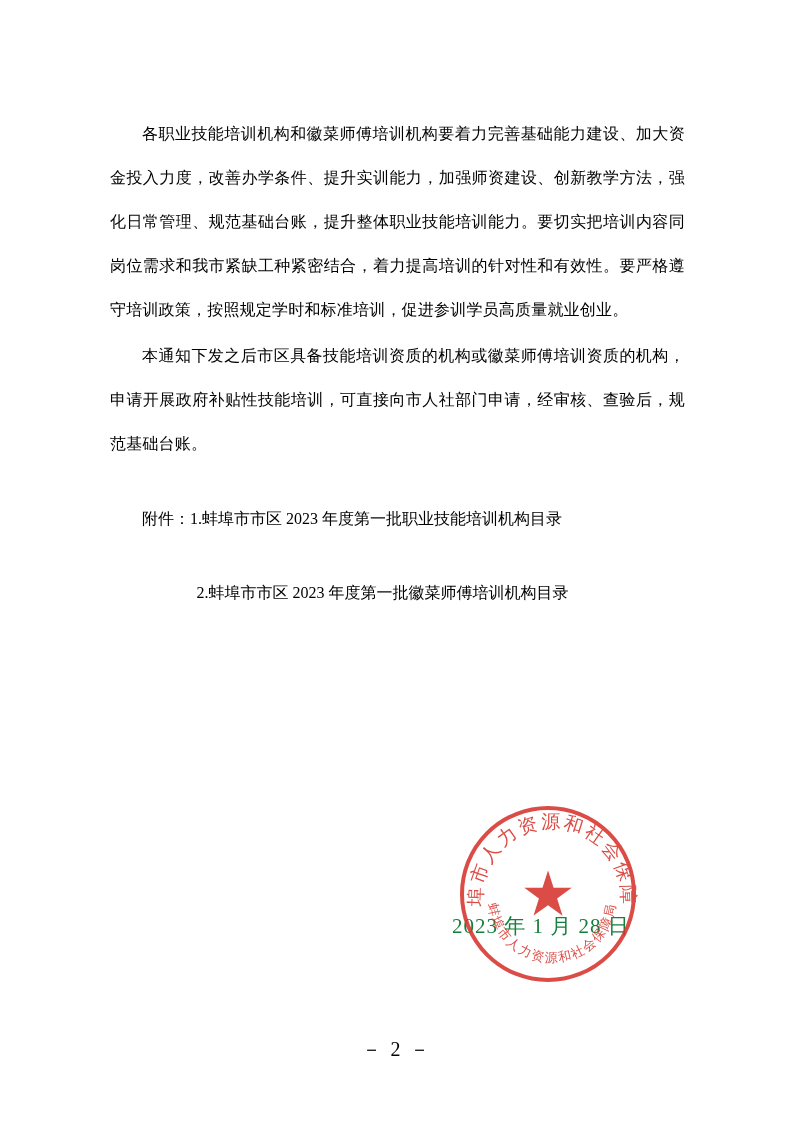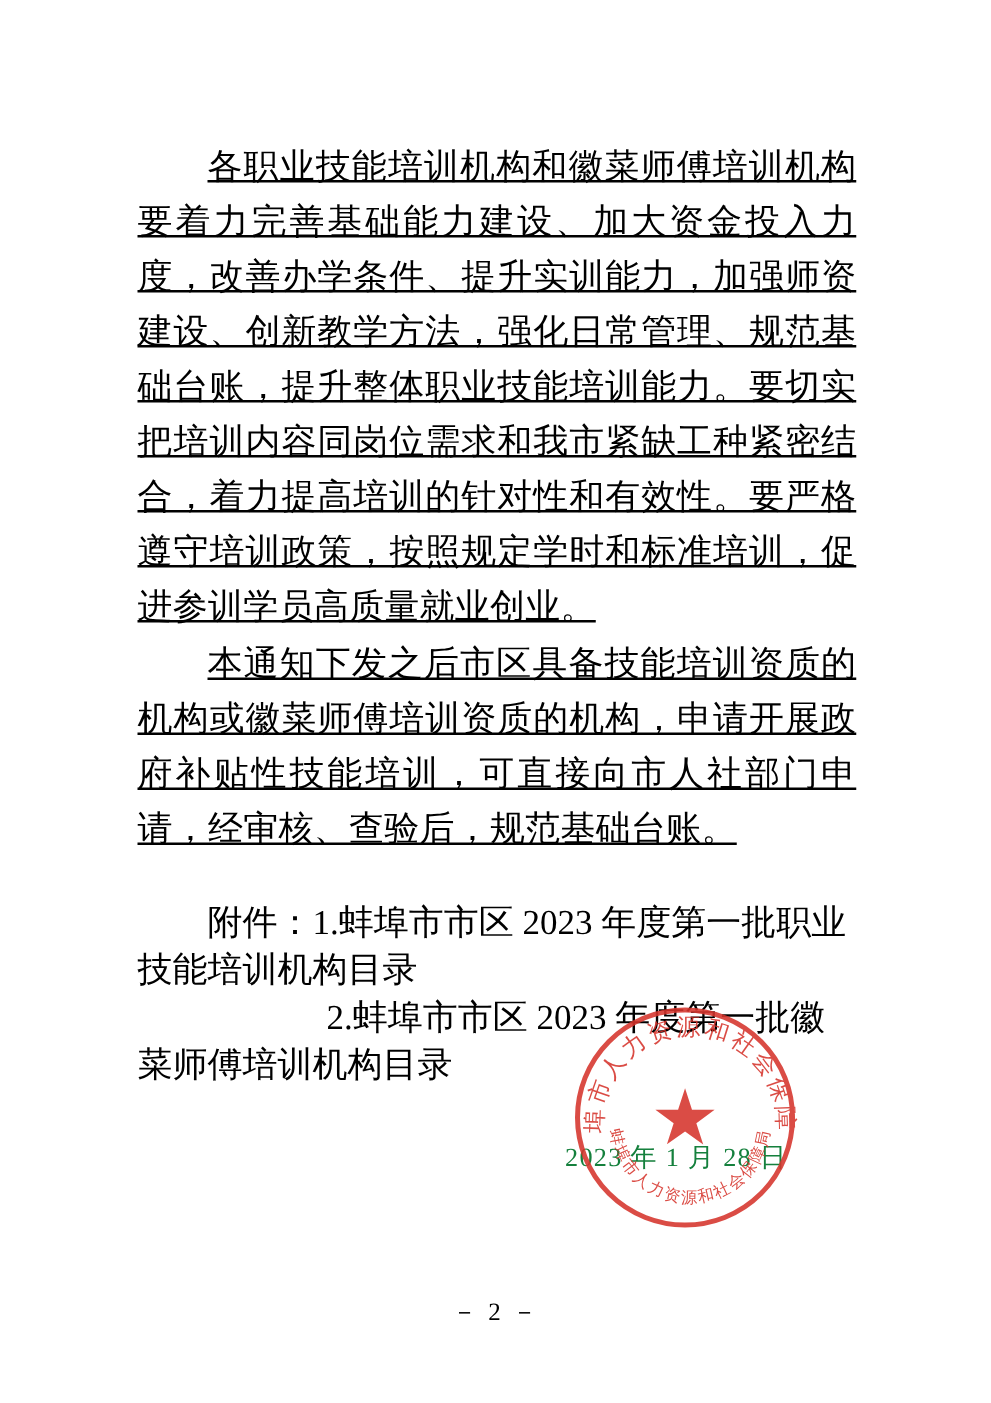--- a/index.html
+++ b/index.html
@@ -25,40 +25,40 @@
 
   .content {
     position: absolute;
     left: 110px;
     top: 112px;
     width: 575px;
   }
 
   p.para {
     margin: 0 0 2px 0;
-    font-size: 28px;
+    font-size: 16px;
     line-height: 44px;
     text-align: justify;
     text-justify: inter-ideograph;
     text-indent: 2em;
     letter-spacing: 0.2px;
     font-family: "Liberation Serif", "DejaVu Serif", serif;
-    text-decoration: underline;
   }
 
   .attachments {
     margin-top: 34px;
-    font-size: 28px;
+    font-size: 16px;
     line-height: 38px;
   }
   .att-line-1 {
     text-indent: 2em;
   }
   .att-line-2 {
     text-indent: 5.4em;
+    margin-top: 36px;
   }
 
   
   .sign-block {
     position: absolute;
     left: 430px;
     top: 800px;
     width: 260px;
     height: 190px;
   }

